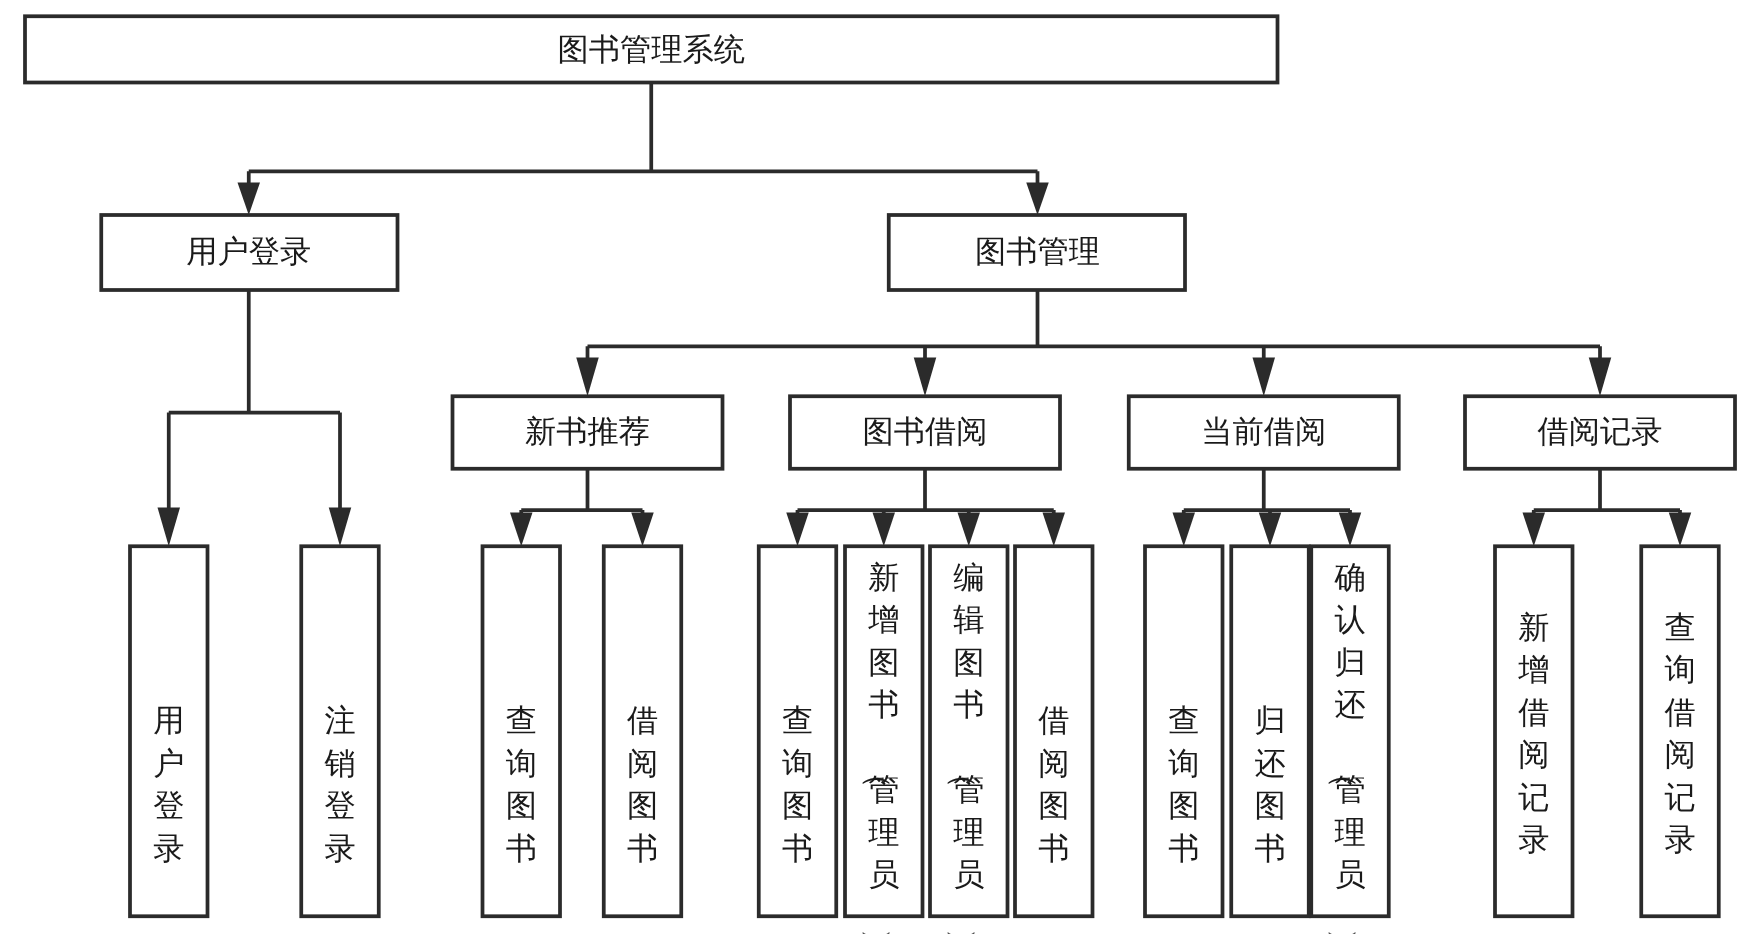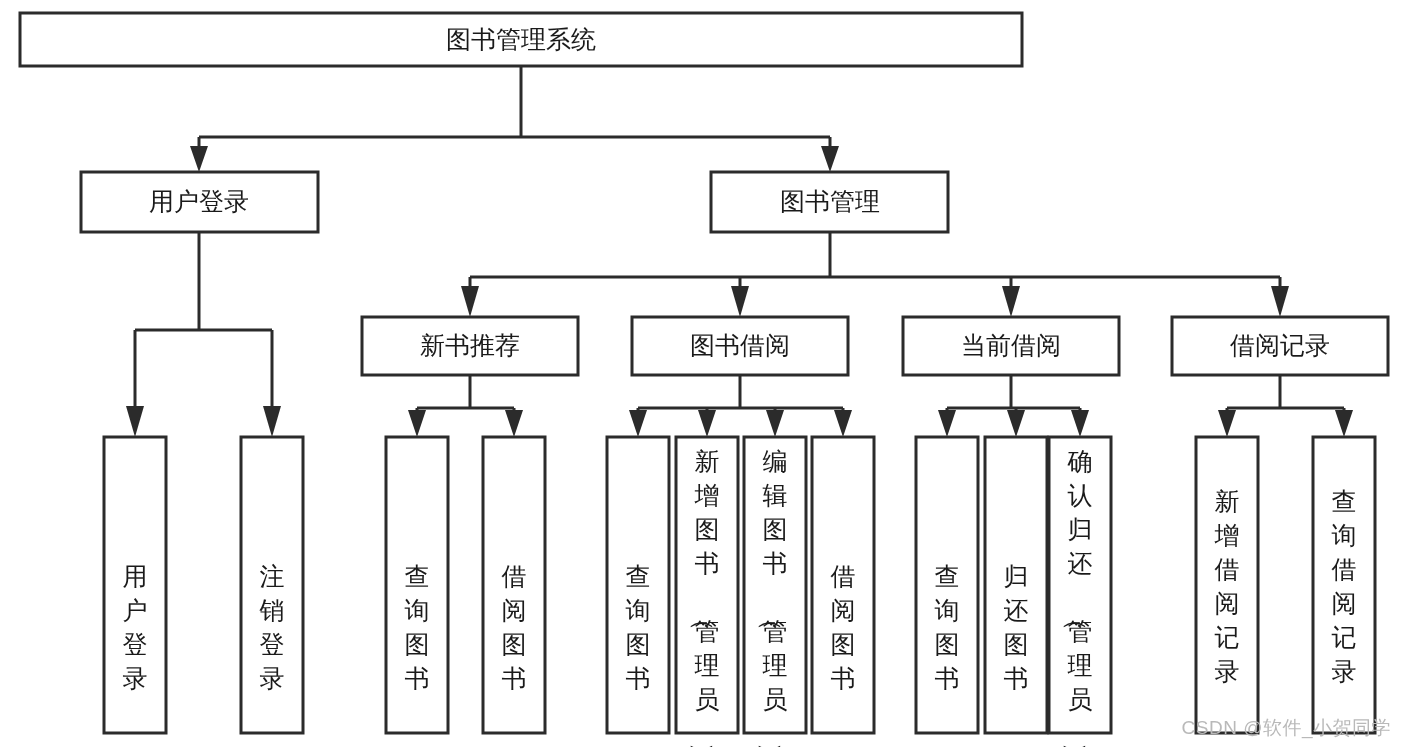--- a/index.html
+++ b/index.html
@@ -229,14 +229,13 @@
       <rect class="node-box-thin" x="1196" y="437" width="62" height="296"></rect>
       <text class="node-label-vert" x="1227" y="510"><tspan x="1227" y="510">新</tspan><tspan x="1227" y="544">增</tspan><tspan x="1227" y="578">借</tspan><tspan x="1227" y="612">阅</tspan><tspan x="1227" y="646">记</tspan><tspan x="1227" y="680">录</tspan></text>
     </g>
     <g>
       <rect class="node-box-thin" x="1313" y="437" width="62" height="296"></rect>
       <text class="node-label-vert" x="1344" y="510"><tspan x="1344" y="510">查</tspan><tspan x="1344" y="544">询</tspan><tspan x="1344" y="578">借</tspan><tspan x="1344" y="612">阅</tspan><tspan x="1344" y="646">记</tspan><tspan x="1344" y="680">录</tspan></text>
     </g>
 
   </svg>
 
-  <div class="watermark">CSDN @软件_小贺同学</div>
 </div>
 
 </body></html>

